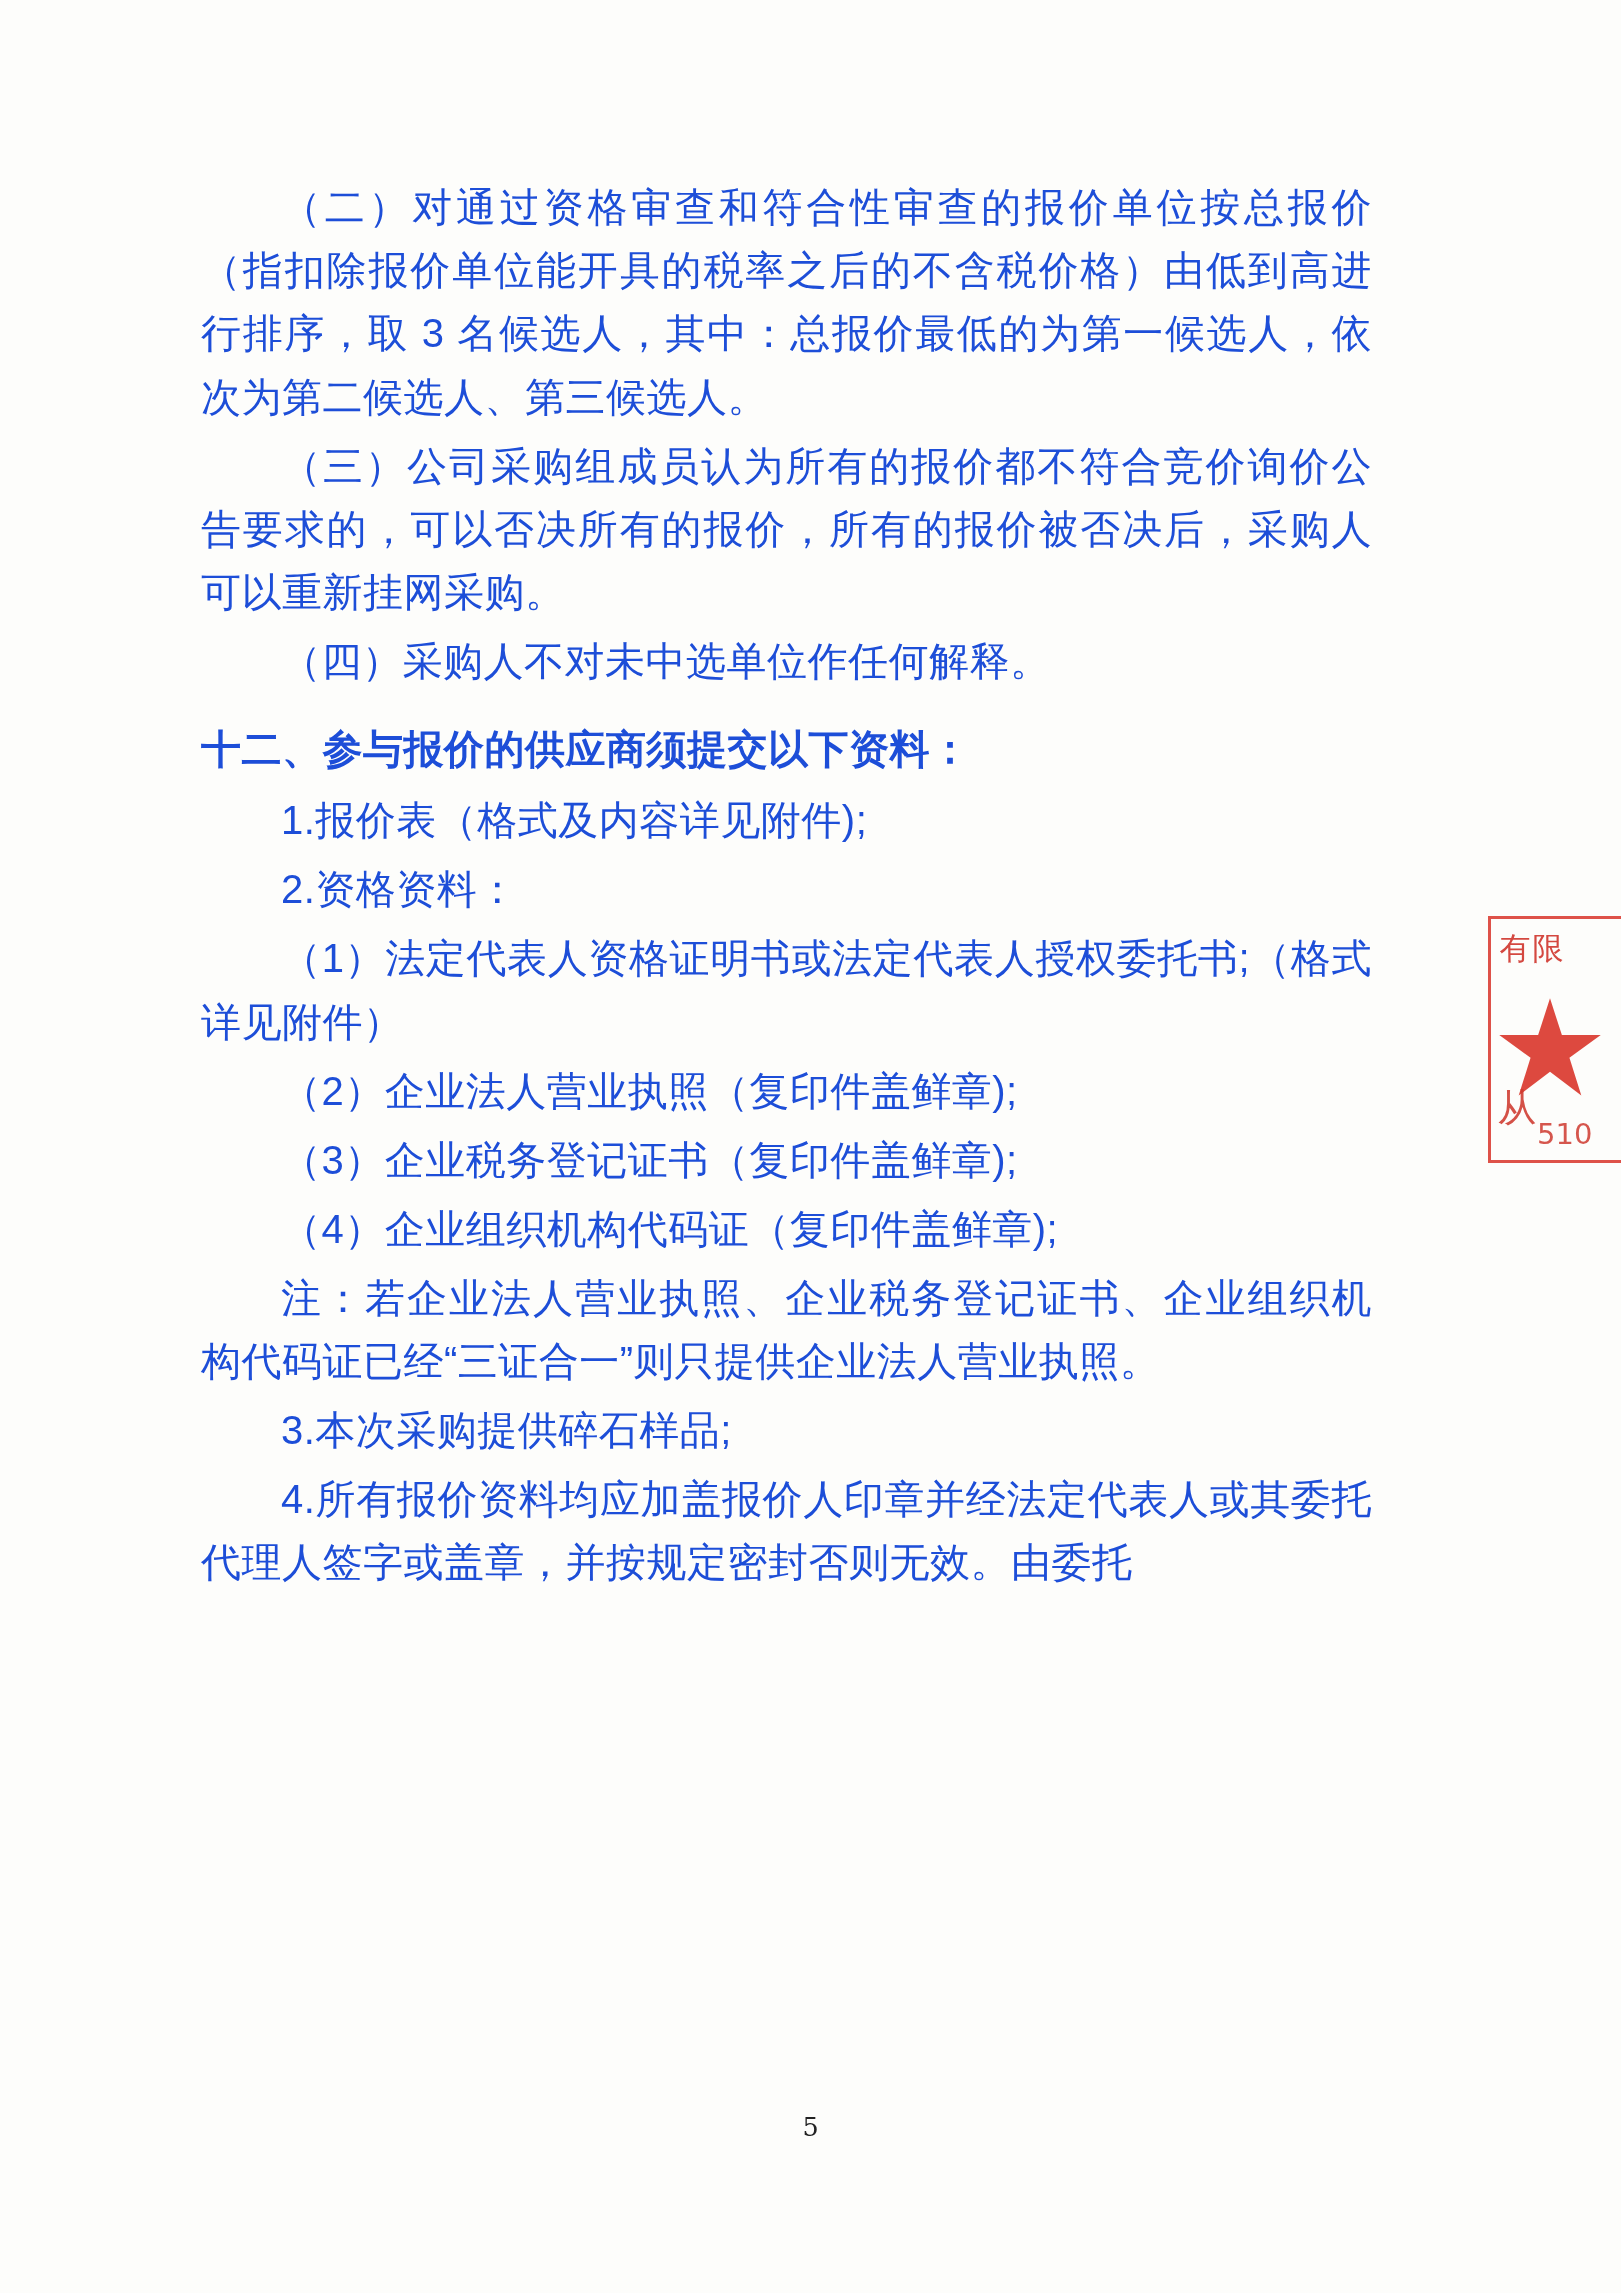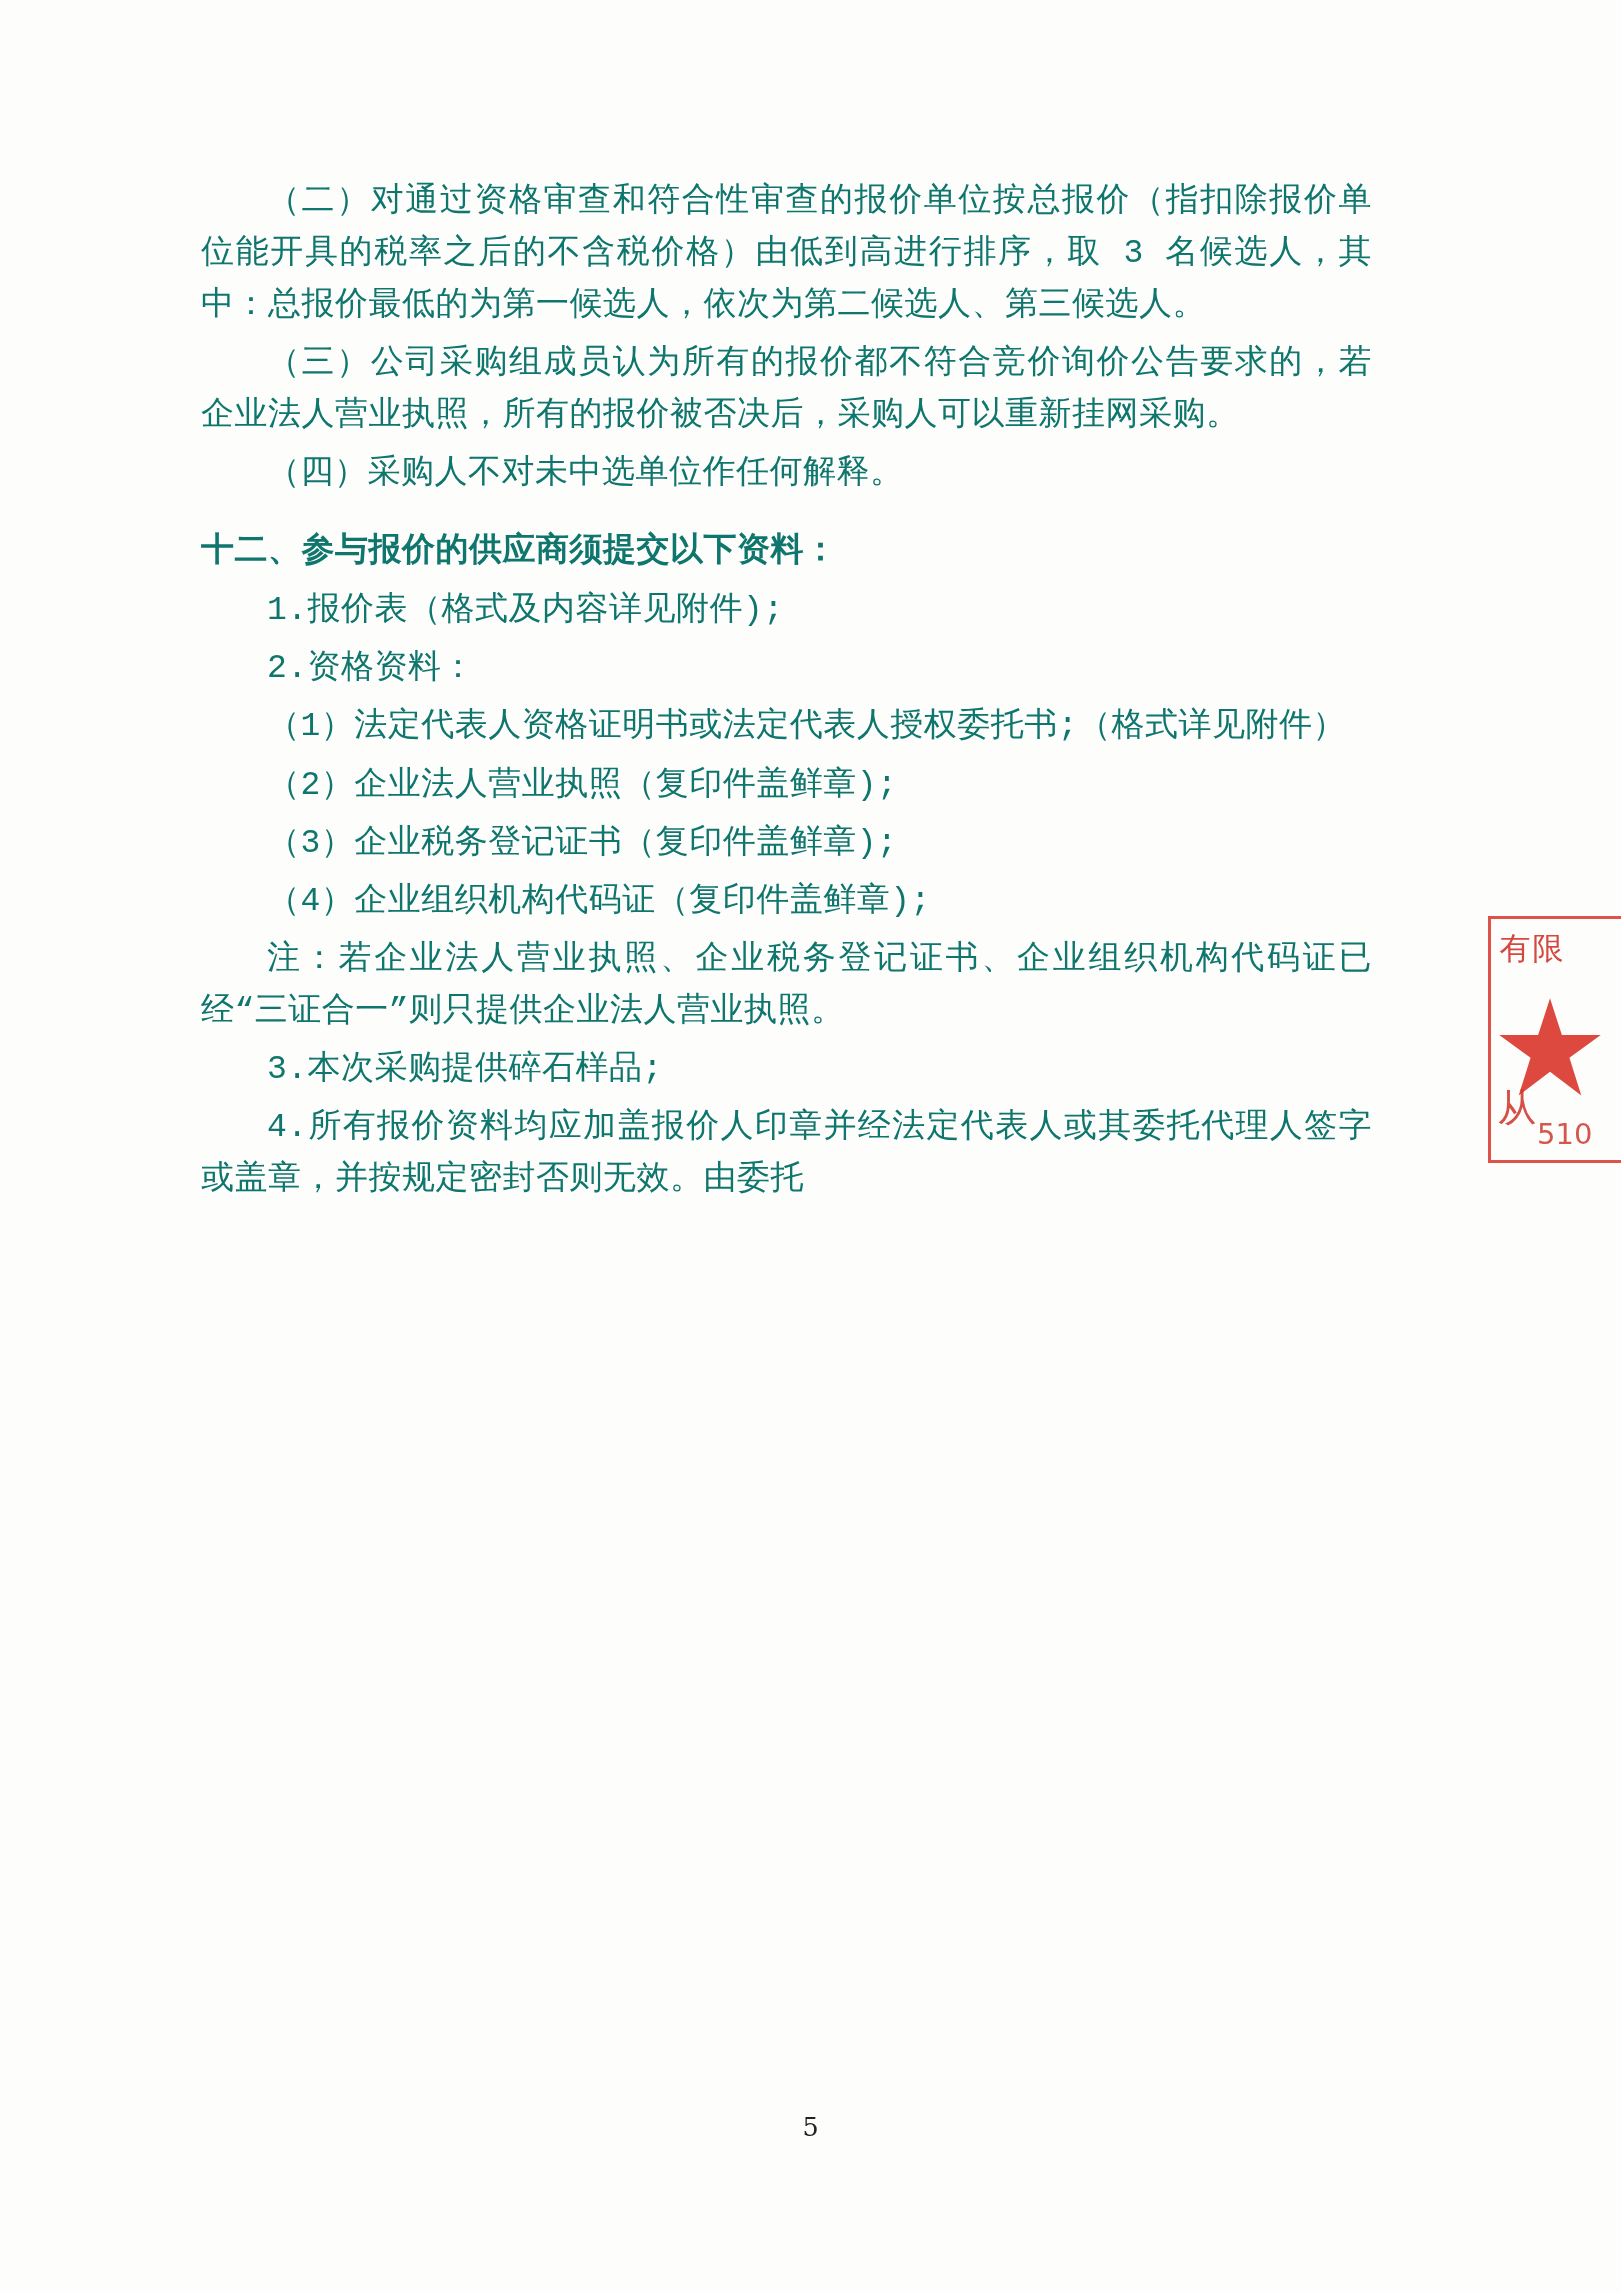--- a/index.html
+++ b/index.html
@@ -21,27 +21,27 @@
     background: #fdfdfb;
   }
   .content {
     position: absolute;
     left: 201px;
     top: 176px;
     width: 1171px;
   }
   p.para {
     margin: 0 0 5.9px 0;
-    font-size: 33px;
+    font-size: 40px;
     line-height: 1.58;
     letter-spacing: 0.5px;
     text-align: justify;
     text-justify: inter-ideograph;
-    font-family: Liberation Mono, monospace;
-    color: #0f766e;
+    font-family: Liberation Sans, sans-serif;
+    color: #1d4ed8;
   }
   p.indent { text-indent: 2em; }
   p.heading {
     font-weight: bold;
     text-indent: 0;
     margin-top: 25px;
     margin-bottom: 7.8px;
   }
   .pagenum {
     position: absolute;
@@ -114,21 +114,21 @@
     white-space: nowrap;
   }
 </style>
 </head>
 <body>
 
 <div class="page">
 
   <div class="content">
     <p class="para indent">（二）对通过资格审查和符合性审查的报价单位按总报价（指扣除报价单位能开具的税率之后的不含税价格）由低到高进行排序，取 3 名候选人，其中：总报价最低的为第一候选人，依次为第二候选人、第三候选人。</p>
-    <p class="para indent">（三）公司采购组成员认为所有的报价都不符合竞价询价公告要求的，若企业法人营业执照，所有的报价被否决后，采购人可以重新挂网采购。</p>
+    <p class="para indent">（三）公司采购组成员认为所有的报价都不符合竞价询价公告要求的，可以否决所有的报价，所有的报价被否决后，采购人可以重新挂网采购。</p>
     <p class="para indent">（四）采购人不对未中选单位作任何解释。</p>
     <p class="para indent heading">十二、参与报价的供应商须提交以下资料：</p>
     <p class="para indent">1.报价表（格式及内容详见附件);</p>
     <p class="para indent">2.资格资料：</p>
     <p class="para indent">（1）法定代表人资格证明书或法定代表人授权委托书;（格式详见附件）</p>
     <p class="para indent">（2）企业法人营业执照（复印件盖鲜章);</p>
     <p class="para indent">（3）企业税务登记证书（复印件盖鲜章);</p>
     <p class="para indent">（4）企业组织机构代码证（复印件盖鲜章);</p>
     <p class="para indent">注：若企业法人营业执照、企业税务登记证书、企业组织机构代码证已经“三证合一”则只提供企业法人营业执照。</p>
     <p class="para indent">3.本次采购提供碎石样品;</p>

